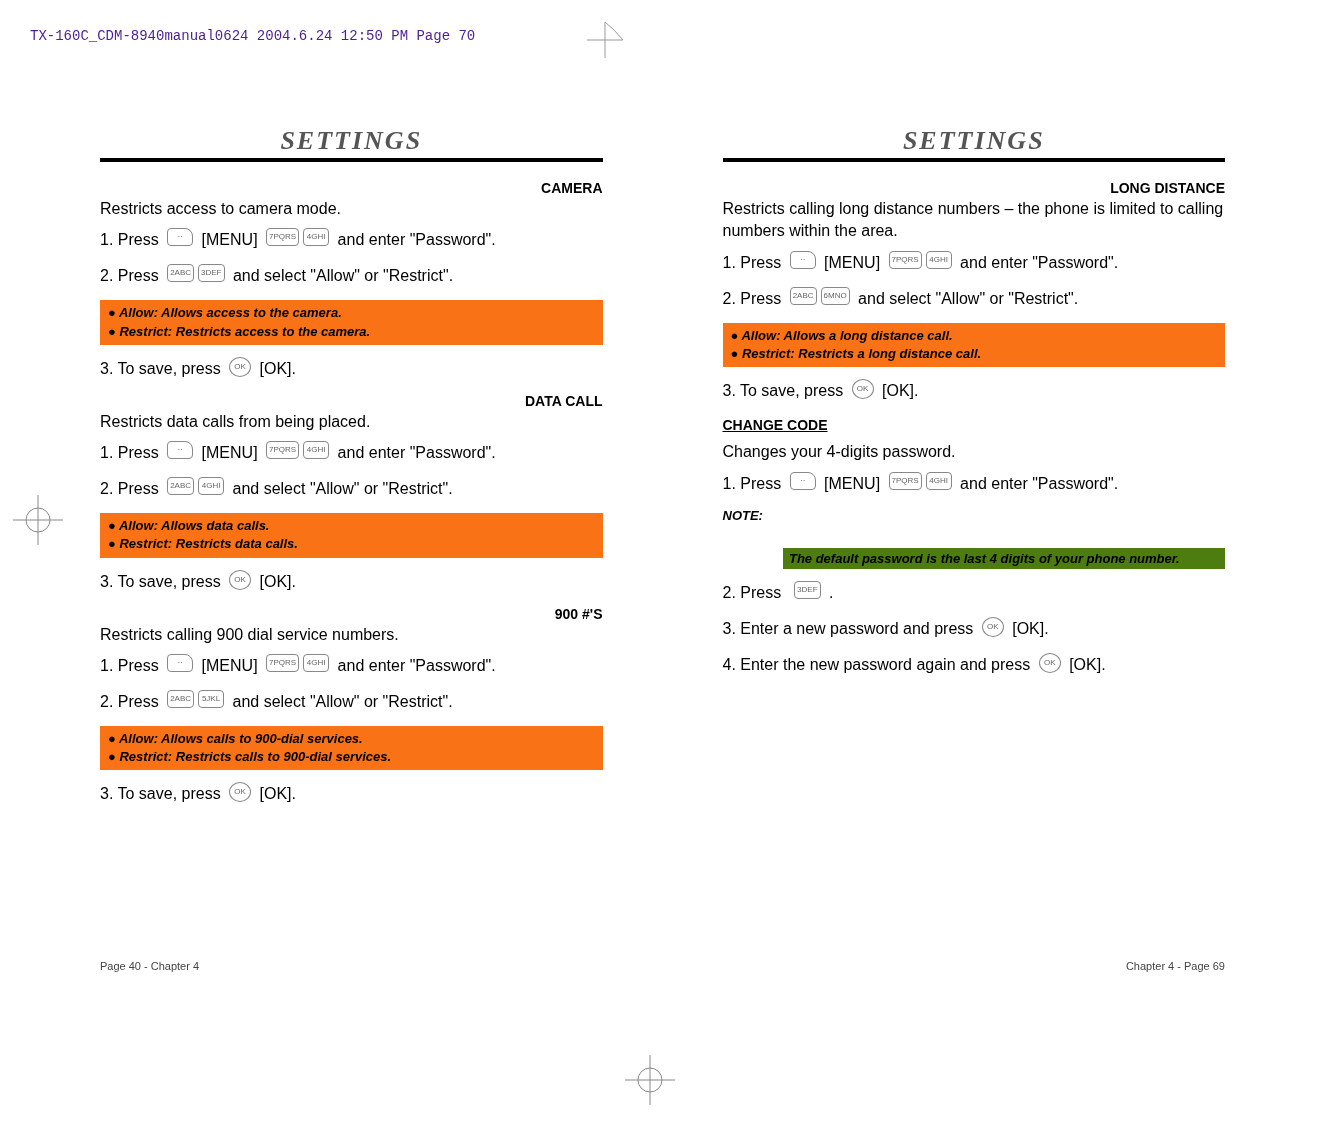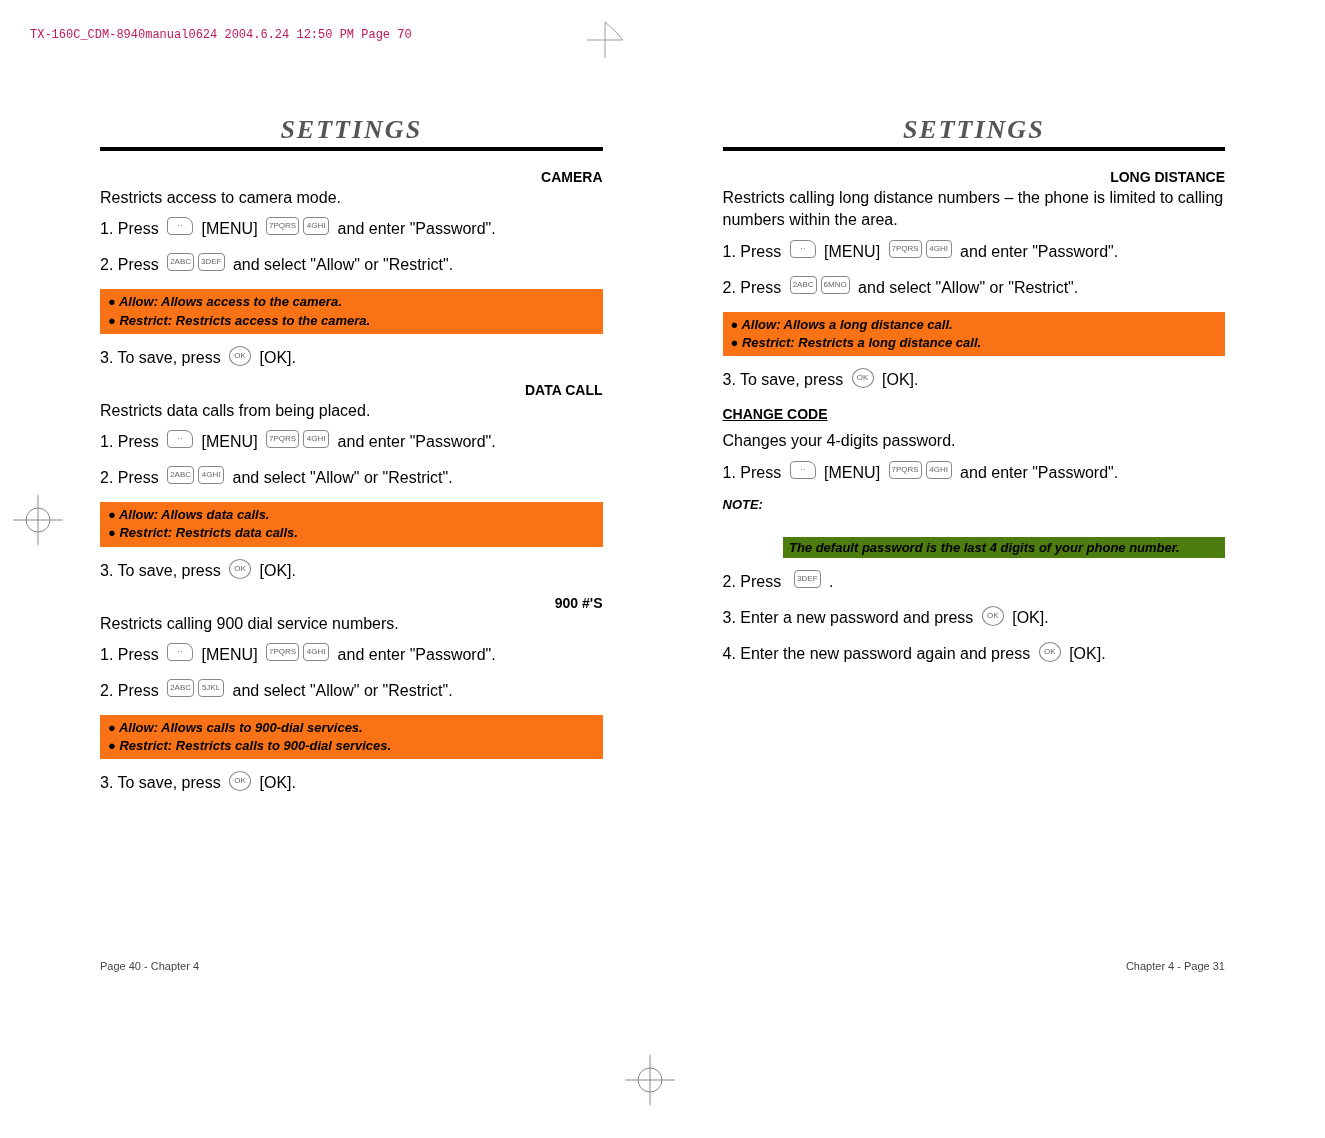--- a/index.html
+++ b/index.html
@@ -10,35 +10,35 @@
     color: #000;
     width: 1325px;
     height: 1138px;
     position: relative;
   }
   .header-strip {
     position: absolute;
     top: 28px;
     left: 0;
     font-family: "Courier New", monospace;
-    font-size: 12px;
-    color: #be185d;
+    font-size: 14px;
+    color: #4c1d95;
     padding-left: 30px;
   }
   .page-curl {
     position: absolute;
     top: 20px;
     left: 585px;
     width: 40px;
     height: 40px;
   }
   .columns {
     display: flex;
     position: absolute;
-    top: 115px;
+    top: 126px;
     left: 0;
     width: 100%;
   }
   .col {
     width: 50%;
     box-sizing: border-box;
   }
   .col-left { padding: 0 60px 0 100px; }
   .col-right { padding: 0 100px 0 60px; }
   .page-title {
@@ -310,14 +310,14 @@
     <div class="step">
       <span class="t">4. Enter the new password again and press </span>
       <span class="key round">OK</span>
       <span class="t"> [OK].</span>
     </div>
   </div>
 </div>
 
 <div class="footer">
   <span class="footer-left">Page 40 - Chapter 4</span>
-  <span class="footer-right">Chapter 4 - Page 31</span>
+  <span class="footer-right">Chapter 4 - Page 69</span>
 </div>
 
 </body></html>

